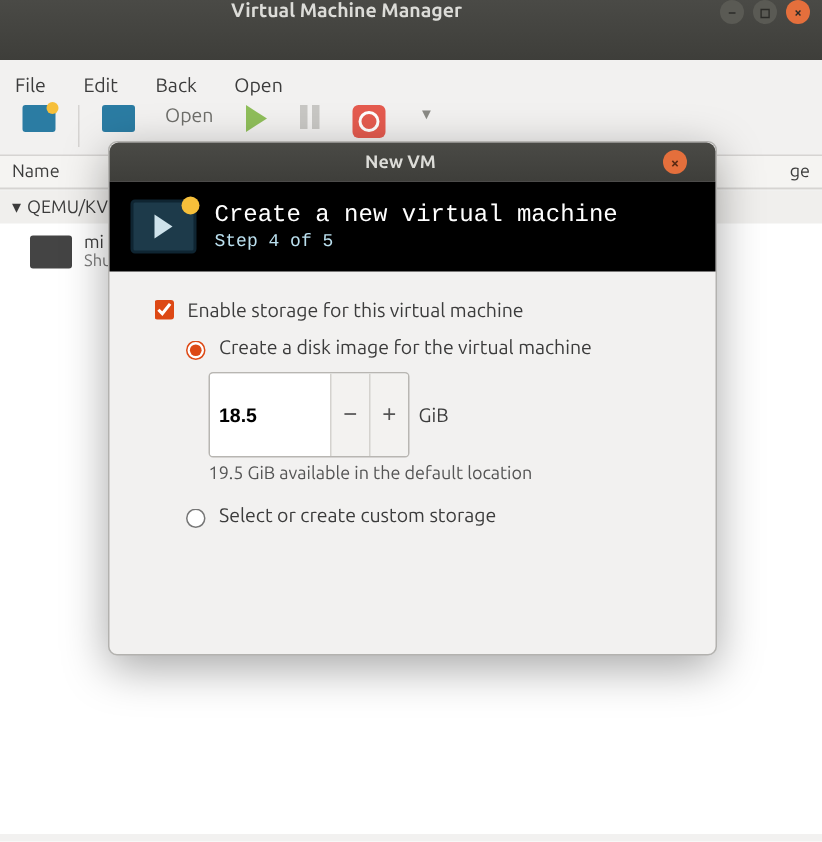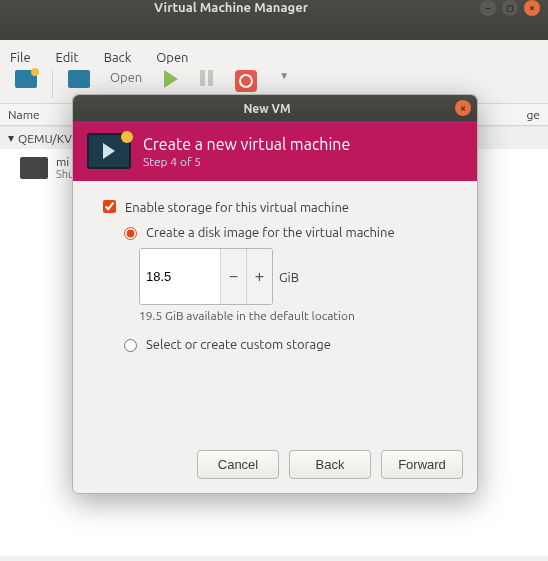--- a/index.html
+++ b/index.html
@@ -127,35 +127,36 @@
 }
 .dlg-titlebar {
   background: linear-gradient(#4a4a46, #3e3e3a);
   height: 26px;
   display: flex;
   align-items: center;
   color: #dcdcd8;
   font-weight: bold;
   font-size: 12px;
   border-radius: 6px 6px 0 0;
-  padding: 0 6px;
+  padding: 0 19px;
 }
 .dlg-titlebar .t { flex: 1; text-align: center; }
 .dlg-close {
   width: 16px; height: 16px; border-radius: 50%;
   background: #e46f3c; display: flex; align-items:center; justify-content:center;
   color: #5b2a13; font-size: 10px; font-weight: bold;
 }
 .dlg-header {
-  background: #be185d;
+  background: #000000;
   color: #fff;
   padding: 12px 14px;
   display: flex;
   align-items: center;
   gap: 12px;
+  font-family: Liberation Mono, monospace;
 }
 .dlg-header .bigicon {
   width: 44px; height: 36px; background: #1d3a4a; border-radius: 3px;
   position: relative; border: 2px solid #0f2532;
 }
 .dlg-header .bigicon::before {
   content: ""; position: absolute; left: 50%; top: 50%;
   transform: translate(-50%,-50%);
   width: 0; height: 0; border-left: 12px solid #cfe3ec; border-top: 8px solid transparent; border-bottom: 8px solid transparent;
 }
@@ -165,21 +166,21 @@
 }
 .dlg-header h2 { margin: 0; font-size: 16px; font-weight: normal; }
 .dlg-header .step { font-size: 12px; color: #bbe0ef; margin-top: 2px; }
 .dlg-body { padding: 16px 14px 6px 14px; margin-left: 12px; }
 .checkrow, .radrow { display: flex; align-items: center; gap: 6px; margin-bottom: 8px; }
 .checkrow input, .radrow input { accent-color: #dd4814; }
 .radrow { margin-left: 20px; }
 .spinner-row { display: flex; align-items: center; gap: 6px; margin: 2px 0 4px 40px; }
 .spinner { display: flex; border: 1px solid #b8b6b2; border-radius: 3px; overflow: hidden; background: #fff; }
 .spinner input {
-  width: 80px; border: none; padding: 20px 6px; font-size: 13px; outline: none;
+  width: 80px; border: none; padding: 20px 6px; font-size: 13px; outline: none; font-weight: bold;
 }
 .spinner button {
   width: 26px; border: none; border-left: 1px solid #d4d2ce;
   background: #f3f2f0; cursor: pointer; font-size: 16px; color: #555;
 }
 .unit { color: #3c3c3c; }
 .hint { margin-left: 40px; font-size: 12px; color: #555; margin-bottom: 14px; }
 .managerow { display: flex; gap: 6px; margin-left: 20px; align-items: center; margin-bottom: 10px; }
 .managerow button {
   padding: 4px 8px; border: 1px solid #c5c3bf; border-radius: 3px;
@@ -290,18 +291,13 @@
       </div>
       <span class="unit">GiB</span>
     </div>
     <div class="hint">19.5 GiB available in the default location</div>
     <label class="radrow">
       <input type="radio" name="stor" style="">
       <span>Select or create custom storage</span>
     </label>
   </div>
   <div style="height:70px;"></div>
-  <div class="dlg-footer">
-    <button>Cancel</button>
-    <button>Back</button>
-    <button>Forward</button>
-  </div>
 </div>
 
 </body></html>

